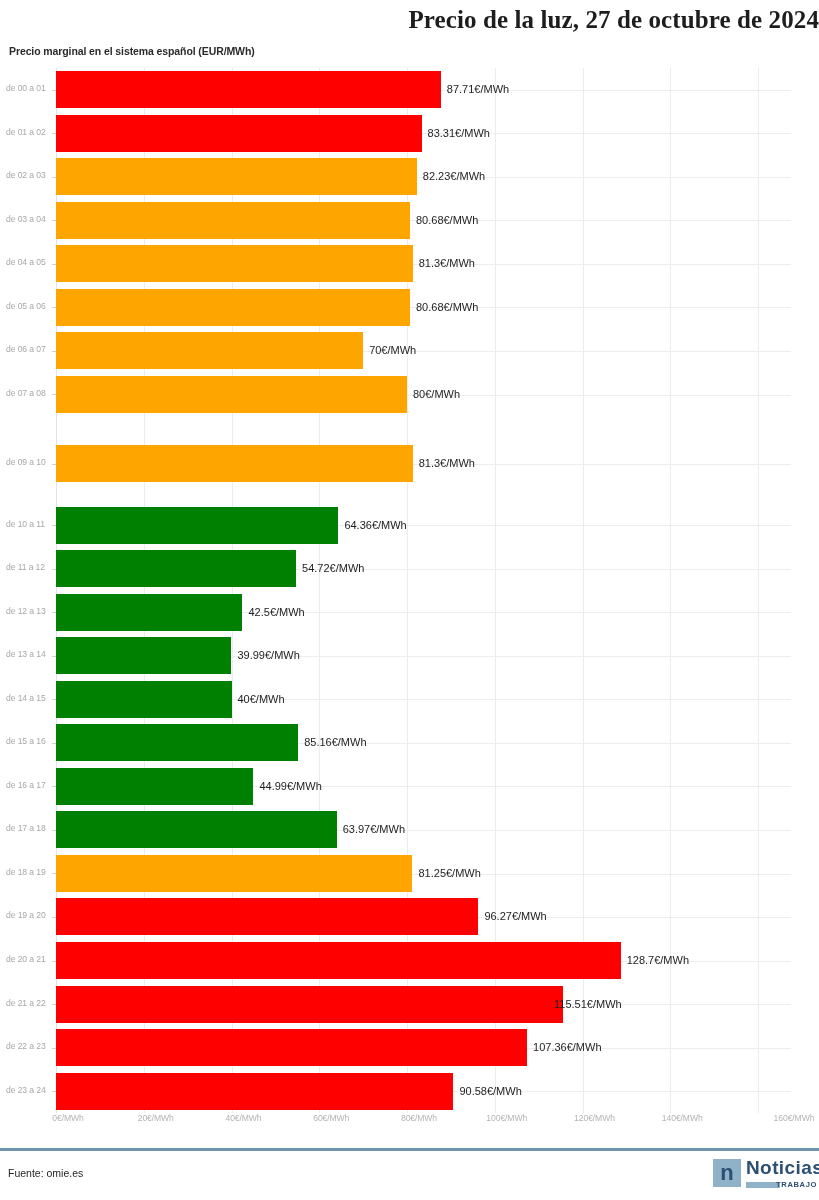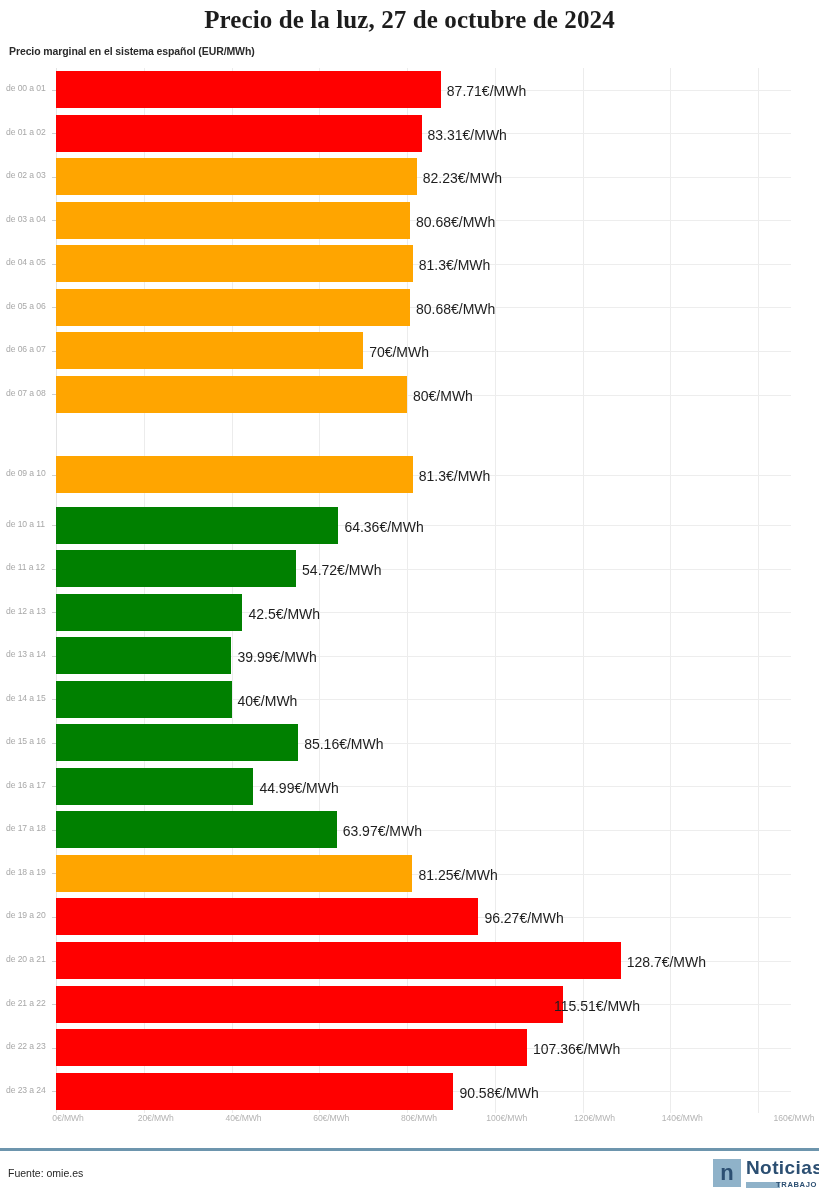--- a/index.html
+++ b/index.html
@@ -13,21 +13,21 @@
   #page{
     position:relative;
     width:819px;height:1200px;
     box-sizing:border-box;
   }
 
   
   .title{
     position:absolute;
     left:0;top:6px;width:819px;
-    text-align:center;
+    text-align:right;
     font-family:"Liberation Serif", serif;
     font-size:25px;
     font-weight:bold;
     color:#1d1d1d;
     letter-spacing:0.1px;
   }
 
   
   .subtitle{
     position:absolute;
@@ -95,21 +95,21 @@
   }
   .bar{
     position:absolute;
     left:56px;
     top:3px;
     height:37px;
   }
   .bar-value{
     position:absolute;
     top:15px;
-    font-size:14px;
+    font-size:11px;
     color:#1e1e1e;
     white-space:nowrap;
   }
 
   
   .xaxis{
     position:absolute;
     left:12px;top:1113px;
     width:819px;height:22px;
   }
@@ -253,21 +253,21 @@
           <div class="bar" style="width: 307.125px; background: rgb(255, 165, 0);"></div>
           <div class="bar-value" style="left: 369.125px;">70€/MWh</div>
         </div>
         <div class="row" style="top: 304.85px;">
           <div class="row-baseline"></div>
           <div class="row-label">de 07 a 08</div>
           <div class="row-tick"></div>
           <div class="bar" style="width: 351px; background: rgb(255, 165, 0);"></div>
           <div class="bar-value" style="left: 413px;">80€/MWh</div>
         </div>
-        <div class="row" style="top: 385px;">
+        <div class="row" style="top: 374px;">
           <div class="row-baseline"></div>
           <div class="row-label">de 09 a 10</div>
           <div class="row-tick"></div>
           <div class="bar" style="width: 356.704px; background: rgb(255, 165, 0);"></div>
           <div class="bar-value" style="left: 418.704px;">81.3€/MWh</div>
         </div>
         <div class="row" style="top: 435.5px;">
           <div class="row-baseline"></div>
           <div class="row-label">de 10 a 11</div>
           <div class="row-tick"></div>

